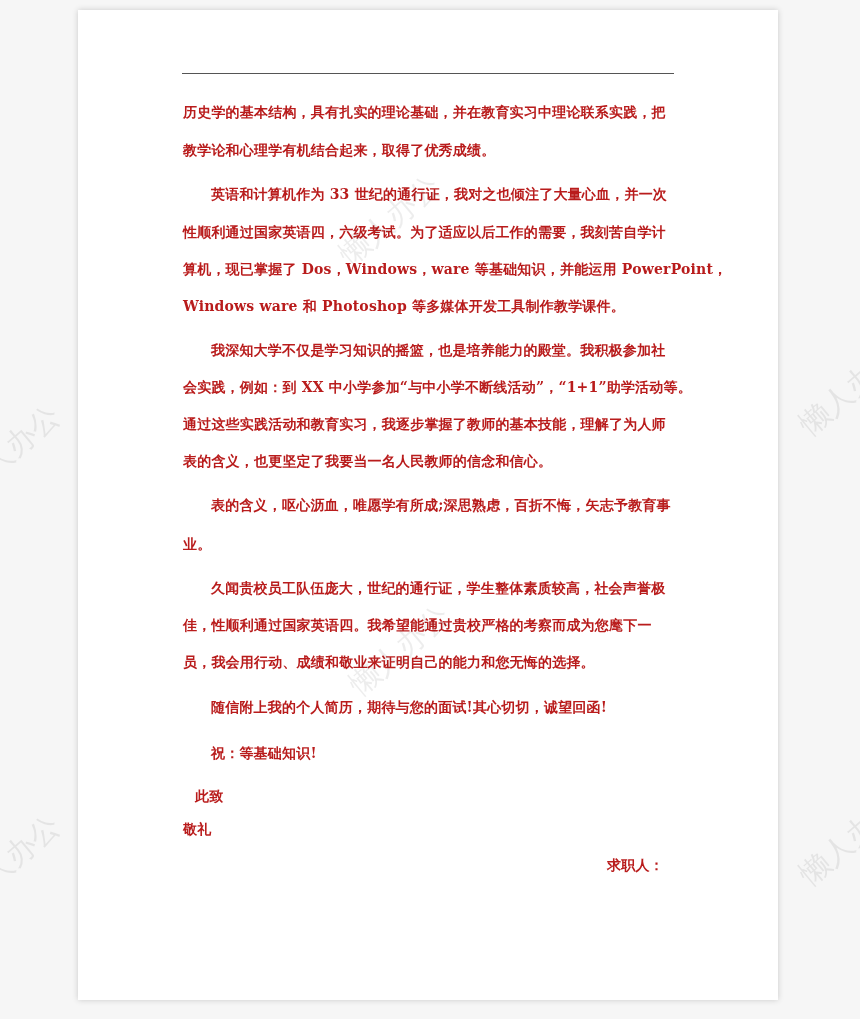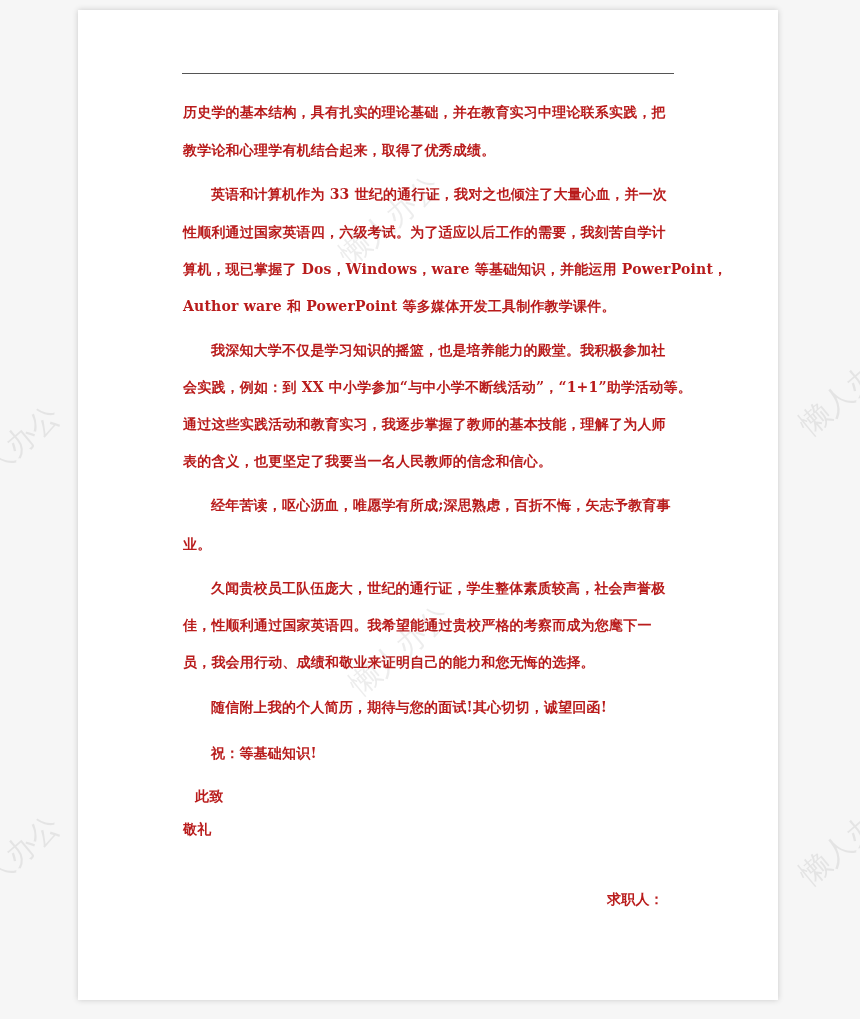--- a/index.html
+++ b/index.html
@@ -33,35 +33,35 @@
 <div class="page">
   <div class="rule"></div>
 </div>
 
 <div id="lines">
   <div class="line" style="left:183px;top:103px">历史学的基本结构，具有扎实的理论基础，并在教育实习中理论联系实践，把</div>
   <div class="line" style="left:183px;top:141px">教学论和心理学有机结合起来，取得了优秀成绩。</div>
   <div class="line" style="left:211px;top:185px">英语和计算机作为 33 世纪的通行证，我对之也倾注了大量心血，并一次</div>
   <div class="line" style="left:183px;top:223px">性顺利通过国家英语四，六级考试。为了适应以后工作的需要，我刻苦自学计</div>
   <div class="line" style="left:183px;top:260px">算机，现已掌握了 Dos，Windows，ware 等基础知识，并能运用 PowerPoint，</div>
-  <div class="line" style="left:183px;top:297px">Author ware 和 PowerPoint 等多媒体开发工具制作教学课件。</div>
+  <div class="line" style="left:183px;top:297px">Windows ware 和 Photoshop 等多媒体开发工具制作教学课件。</div>
   <div class="line" style="left:211px;top:341px">我深知大学不仅是学习知识的摇篮，也是培养能力的殿堂。我积极参加社</div>
   <div class="line" style="left:183px;top:378px">会实践，例如：到 XX 中小学参加“与中小学不断线活动”，“1+1”助学活动等。</div>
   <div class="line" style="left:183px;top:415px">通过这些实践活动和教育实习，我逐步掌握了教师的基本技能，理解了为人师</div>
   <div class="line" style="left:183px;top:452px">表的含义，也更坚定了我要当一名人民教师的信念和信心。</div>
-  <div class="line" style="left:211px;top:496px">经年苦读，呕心沥血，唯愿学有所成;深思熟虑，百折不悔，矢志予教育事</div>
+  <div class="line" style="left:211px;top:496px">表的含义，呕心沥血，唯愿学有所成;深思熟虑，百折不悔，矢志予教育事</div>
   <div class="line" style="left:183px;top:535px">业。</div>
   <div class="line" style="left:211px;top:579px">久闻贵校员工队伍庞大，世纪的通行证，学生整体素质较高，社会声誉极</div>
   <div class="line" style="left:183px;top:616px">佳，性顺利通过国家英语四。我希望能通过贵校严格的考察而成为您麾下一</div>
   <div class="line" style="left:183px;top:653px">员，我会用行动、成绩和敬业来证明自己的能力和您无悔的选择。</div>
   <div class="line" style="left:211px;top:698px">随信附上我的个人简历，期待与您的面试!其心切切，诚望回函!</div>
   <div class="line" style="left:211px;top:744px">祝：等基础知识!</div>
   <div class="line" style="left:195px;top:787px">此致</div>
   <div class="line" style="left:183px;top:820px">敬礼</div>
-  <div class="line" style="left:607px;top:890px">求职人：</div>
+  <div class="line" style="left:607px;top:856px">求职人：</div>
 </div>
 
 <div class="wm" style="left:-50px;top:430px">懒人办公</div>
 <div class="wm" style="left:-50px;top:840px">懒人办公</div>
 <div class="wm" style="left:790px;top:370px">懒人办公</div>
 <div class="wm" style="left:790px;top:820px">懒人办公</div>
 <div class="wm" style="left:340px;top:630px">懒人办公</div>
 <div class="wm" style="left:330px;top:200px">懒人办公</div>
 
 </body></html>

